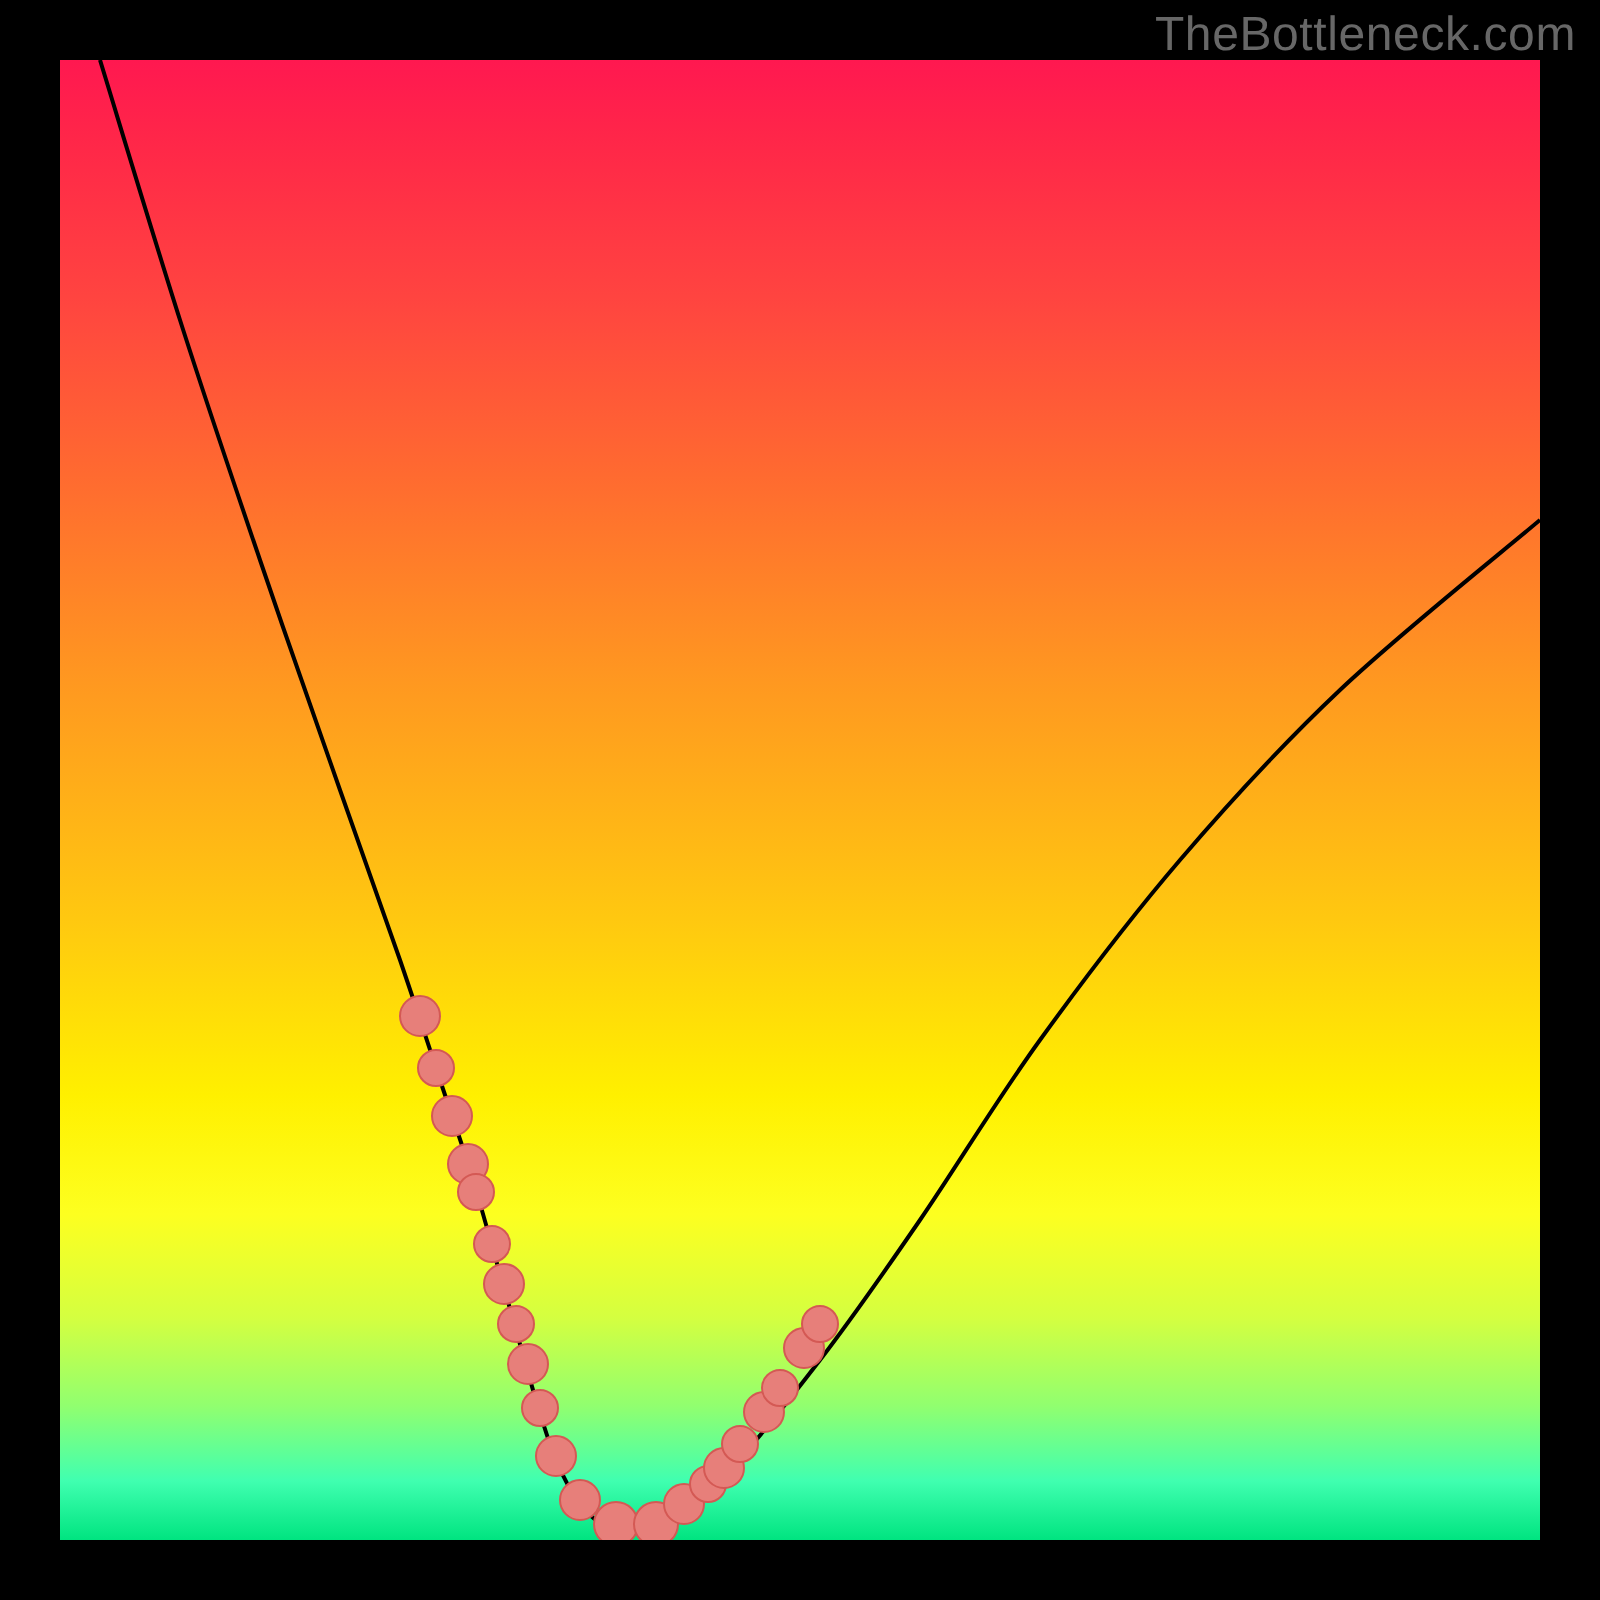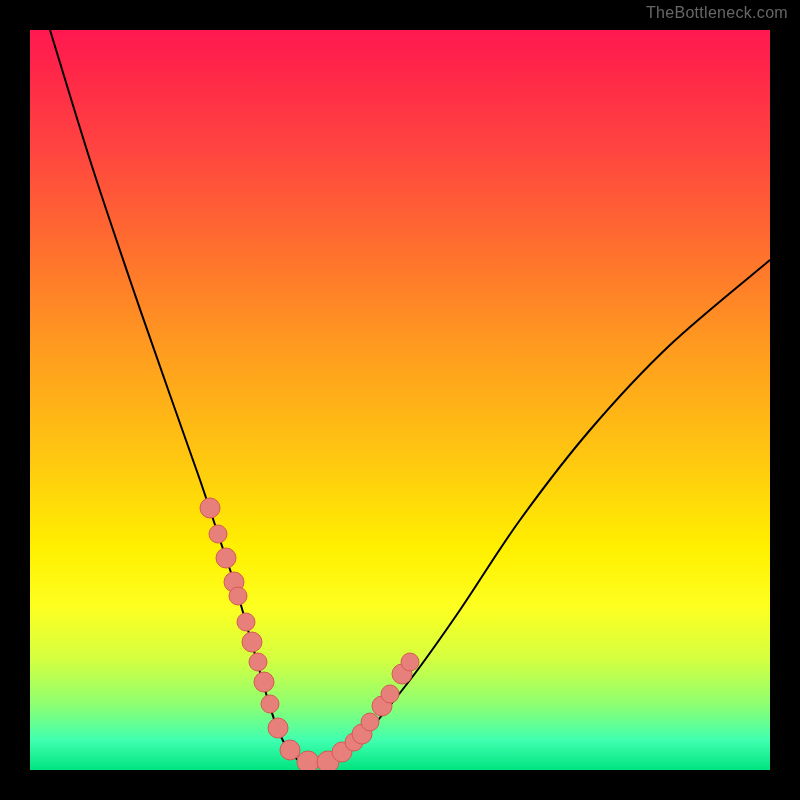--- a/index.html
+++ b/index.html
@@ -15,21 +15,21 @@
     position: relative;
     width: 800px;
     height: 800px;
     background: #000;
   }
   .watermark {
     position: absolute;
     top: 4px;
     right: 12px;
     color: #676767;
-    font-size: 16px;
+    font-size: 24px;
     font-weight: 500;
     letter-spacing: 0.3px;
     z-index: 20;
   }
   .plot-frame {
     position: absolute;
     left: 30px;
     top: 30px;
     width: 740px;
     height: 740px;

